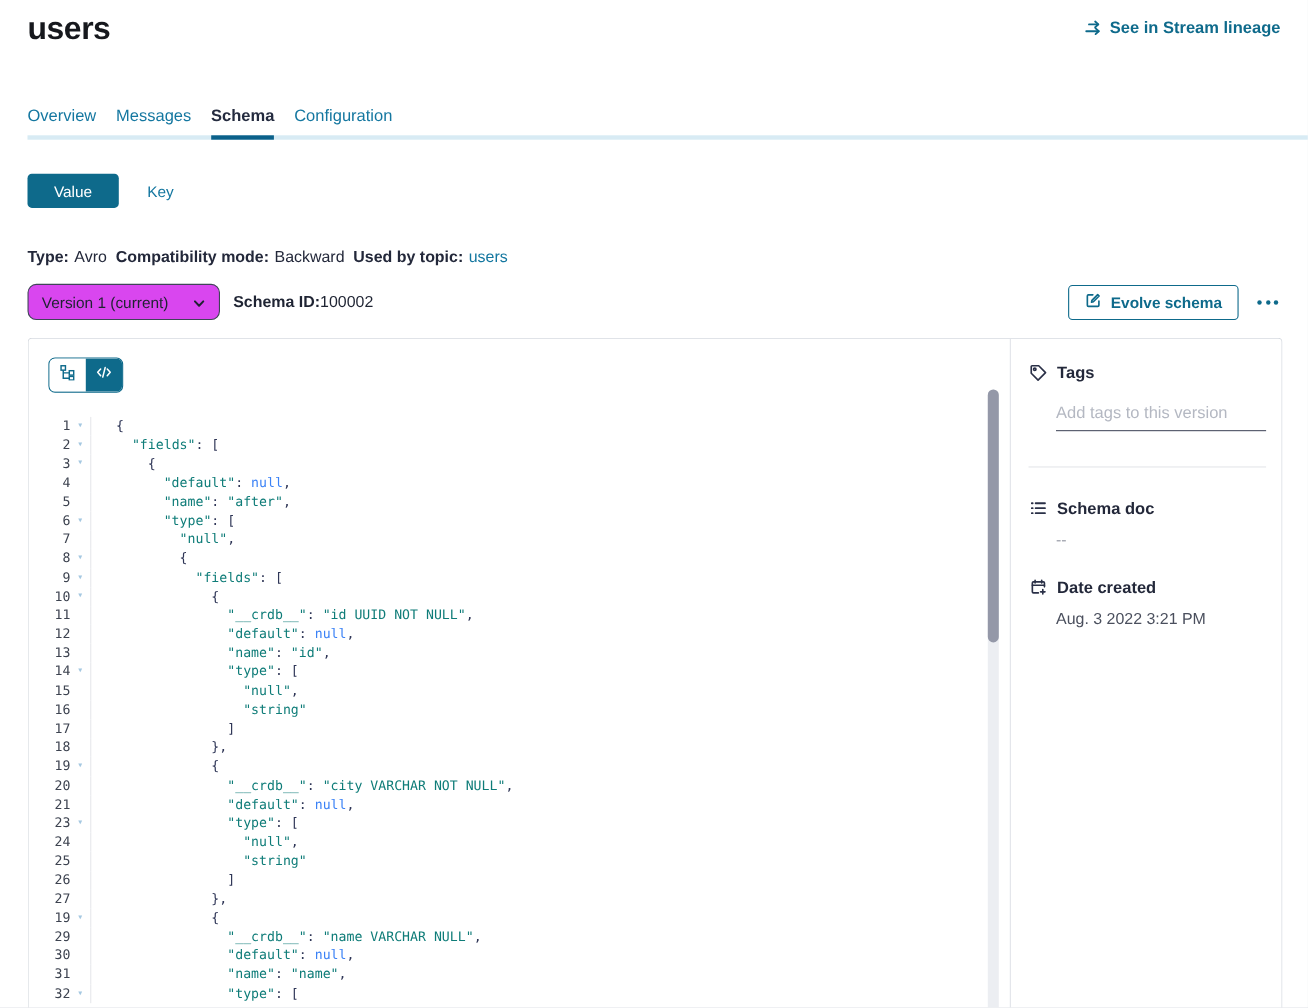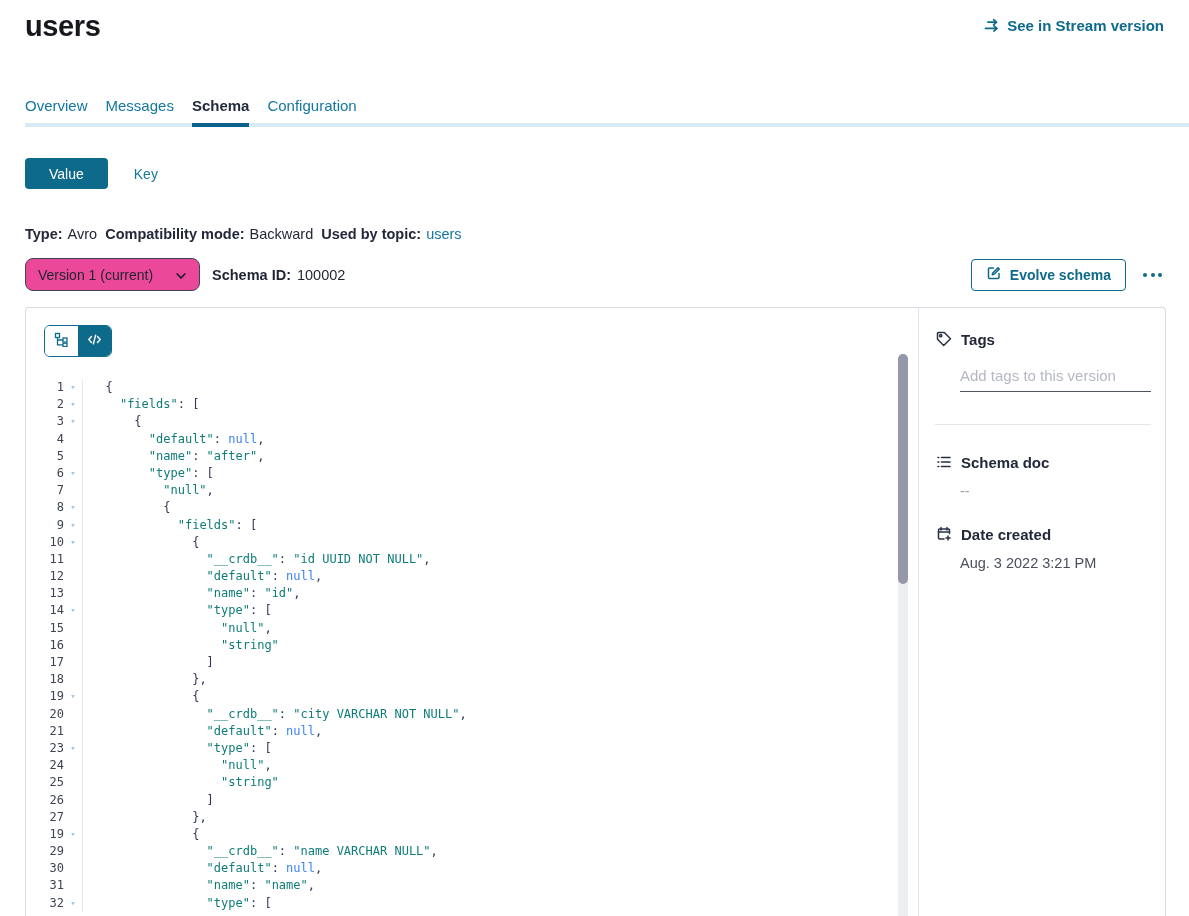--- a/index.html
+++ b/index.html
@@ -27,23 +27,23 @@
   .key-link { color:#1477A0; font-size:14px; font-weight:500; cursor:pointer; }
 
   
   .meta-row { display:flex; align-items:center; gap:8px; margin:37px 0 0 25px; font-size:14.5px; color:#23283A; }
   .meta-pair { display:flex; gap:5px; }
   .meta-label { font-weight:700; }
   .meta-link { color:#1477A0; cursor:pointer; }
 
   
   .version-row { display:flex; align-items:center; margin:16px 25px 0 25px; }
-  .version-select { position:relative; width:175px; height:33px; border:1.5px solid #3F4557; border-radius:8px; display:flex; align-items:center; padding:0 12px; font-size:14px; color:#1E2330; cursor:pointer; background:#ec4899; }
+  .version-select { position:relative; width:175px; height:33px; border:1.5px solid #3F4557; border-radius:8px; display:flex; align-items:center; padding:0 12px; font-size:14px; color:#1E2330; cursor:pointer; background:#d946ef; }
   .version-select svg { position:absolute; right:11px; top:10px; }
-  .schema-id { display:flex; gap:6px; margin-left:12px; font-size:14.5px; }
+  .schema-id { display:flex; gap:0; margin-left:12px; font-size:14.5px; }
   .schema-id .meta-label { font-weight:700; }
   .vr-spacer { flex:1; }
   .btn { height:32px; border-radius:4px; background:#fff; font-size:14px; font-family:inherit; display:flex; align-items:center; gap:8px; padding:0 14px; cursor:pointer; }
   .btn-disabled { border:1px solid #D9DCE1; color:#B8BEC9; font-weight:500; cursor:default; }
   .btn-outline { border:1px solid #0E6A8B; color:#0E6A8B; font-weight:700; margin-left:18px; }
   .more-dots { display:flex; gap:3.5px; margin-left:15px; padding:6px 2px; cursor:pointer; }
   .more-dots i { width:4px; height:4px; border-radius:50%; background:#0E6A8B; }
 
   
   .card { display:flex; margin:16px 0 0 25px; width:1141px; height:613px; border:1px solid #D6DAE0; border-bottom:none; border-radius:4px 4px 0 0; overflow:hidden; }
@@ -84,21 +84,21 @@
   <h1 class="page-title">users</h1>
   <div class="lineage-link">
     <span>
         <svg width="17" height="17" viewBox="0 0 17 17" fill="none" stroke="currentColor" stroke-width="1.7" stroke-linecap="round" stroke-linejoin="round">
           <path d="M5 5.2h8.3"></path>
           <path d="M10.6 2.6l2.9 2.6-2.9 2.6"></path>
           <path d="M2.5 11.4h11.2"></path>
           <path d="M11 8.8l2.9 2.6-2.9 2.6"></path>
         </svg>
       </span>
-    <span>See in Stream version</span>
+    <span>See in Stream lineage</span>
   </div>
 </div>
 
 <nav class="tabs">
   <div class="tab"><span>Overview</span></div>
   <div class="tab"><span>Messages</span></div>
   <div class="tab active"><span>Schema</span></div>
   <div class="tab"><span>Configuration</span></div>
 </nav>
 <div class="tab-track"></div>

